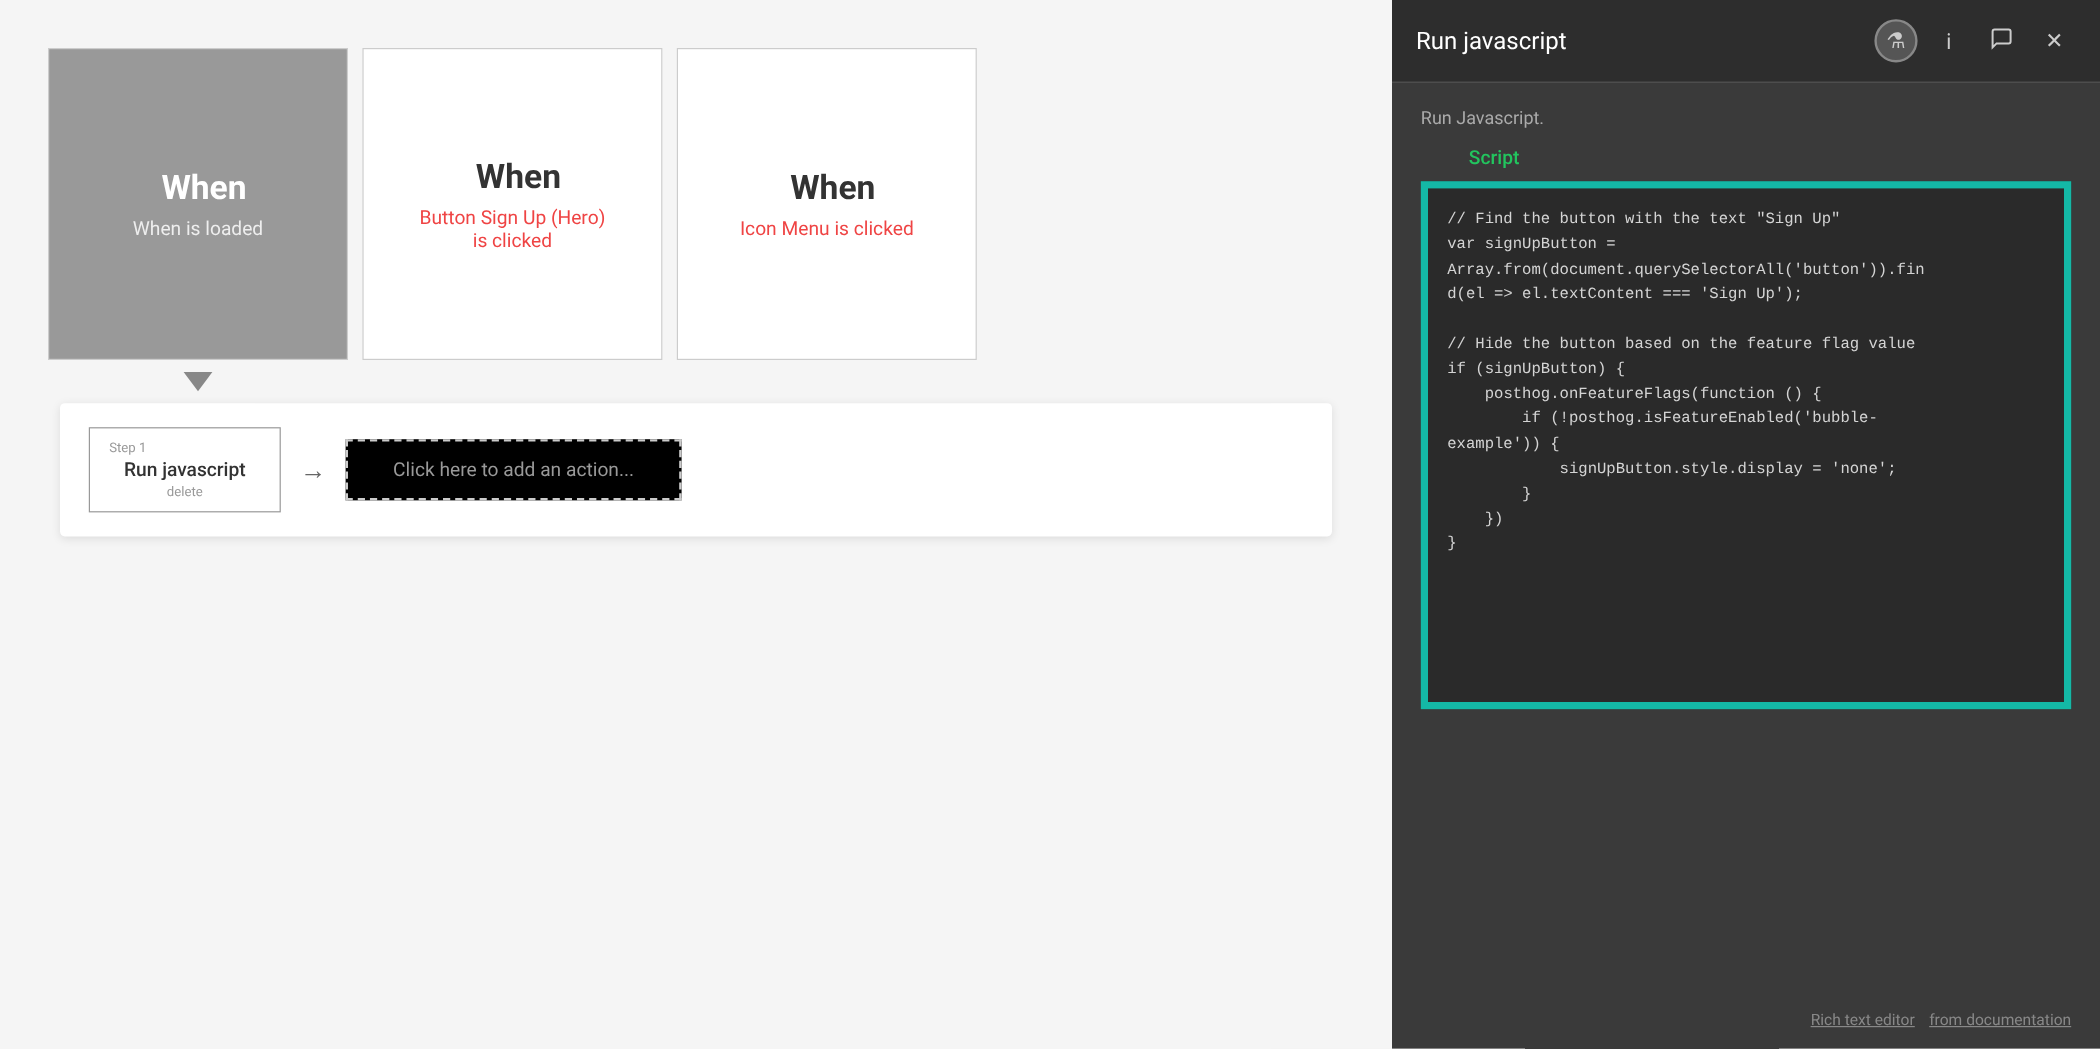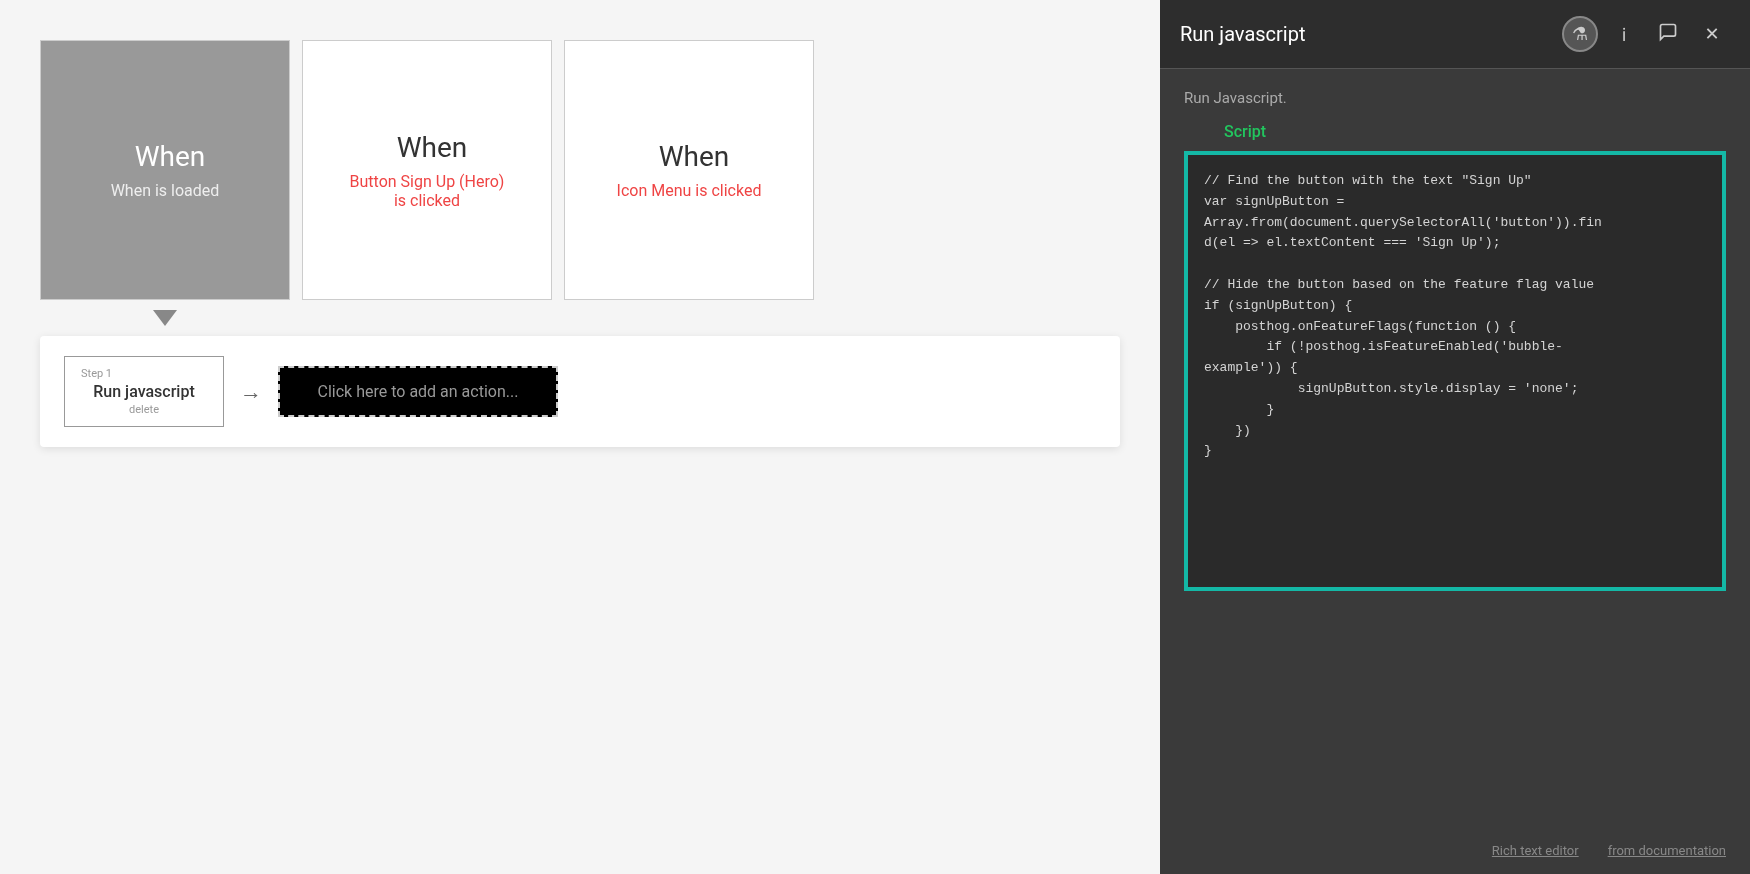--- a/index.html
+++ b/index.html
@@ -42,21 +42,21 @@
       margin-right: 12px;
       position: relative;
     }
 
     .when-card.selected {
       background: #999;
     }
 
     .when-card-title {
       font-size: 28px;
-      font-weight: 400;
+      font-weight: 700;
       color: #333;
       margin-bottom: 8px;
       margin-left: 10px;
     }
 
     .when-card.selected .when-card-title {
       color: #fff;
     }
 
     .when-card-subtitle {
@@ -86,21 +86,21 @@
       width: 0;
       height: 0;
       border-left: 12px solid transparent;
       border-right: 12px solid transparent;
       border-top: 16px solid #888;
     }
 
     
     .steps-area {
       background: #fff;
-      margin: 0 40px;
+      margin: 0 50px;
       padding: 20px 24px;
       border-radius: 4px;
       box-shadow: 0 2px 8px rgba(0,0,0,0.1);
       display: flex;
       align-items: center;
       gap: 16px;
     }
 
     .step-box {
       border: 1px solid #999;
@@ -224,35 +224,35 @@
     .script-label {
       font-size: 16px;
       color: #22c55e;
       margin-bottom: 10px;
       font-weight: 500;
       margin-left: 40px;
     }
 
     .code-editor {
       background: #2a2a2a;
-      border: 4px solid #14b8a6;
+      border: 6px solid #14b8a6;
       padding: 16px;
       font-family: 'Courier New', Courier, monospace;
       font-size: 13px;
       color: #d4d4d4;
       line-height: 1.6;
       min-height: 440px;
       white-space: pre-wrap;
       word-break: break-all;
     }
 
     .panel-footer {
       display: flex;
       justify-content: flex-end;
-      gap: 29px;
+      gap: 12px;
       padding: 10px 24px 16px;
       font-size: 13px;
     }
 
     .footer-link {
       color: #888;
       cursor: pointer;
       text-decoration: underline;
     }
 

